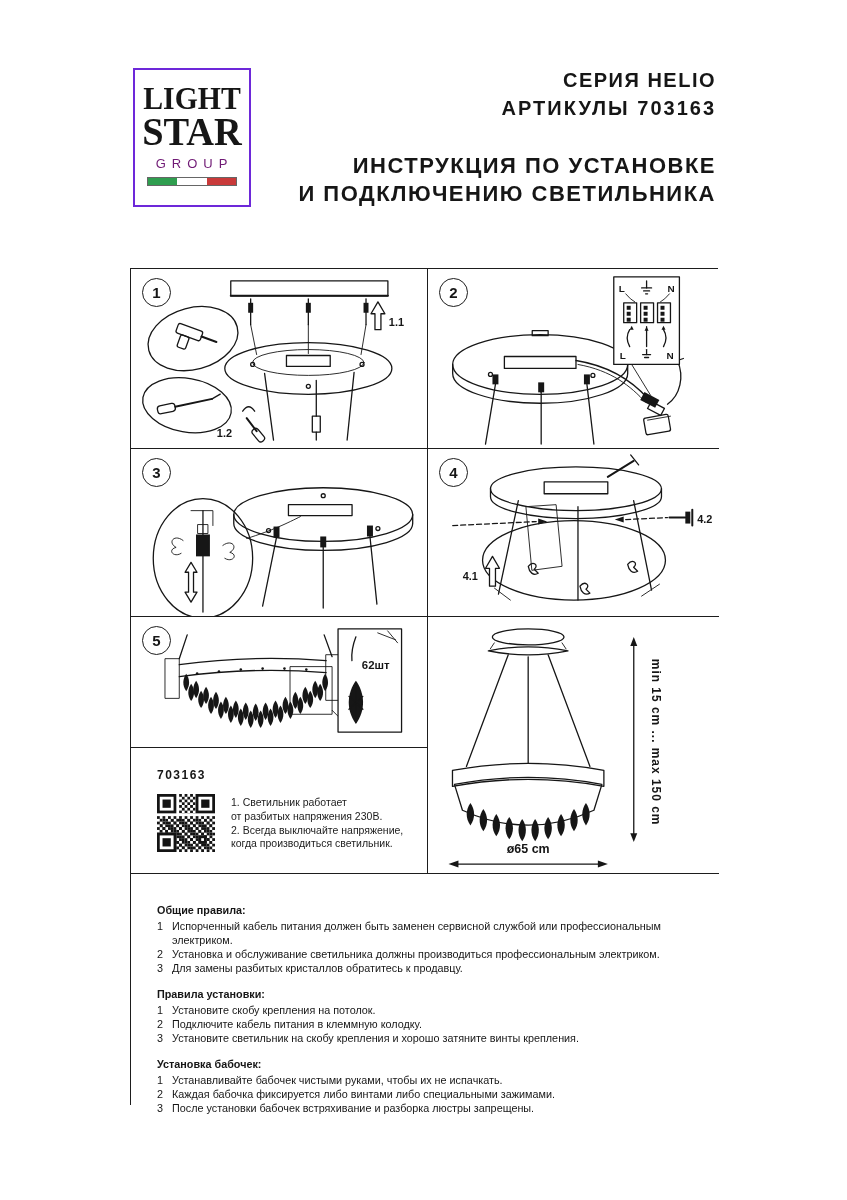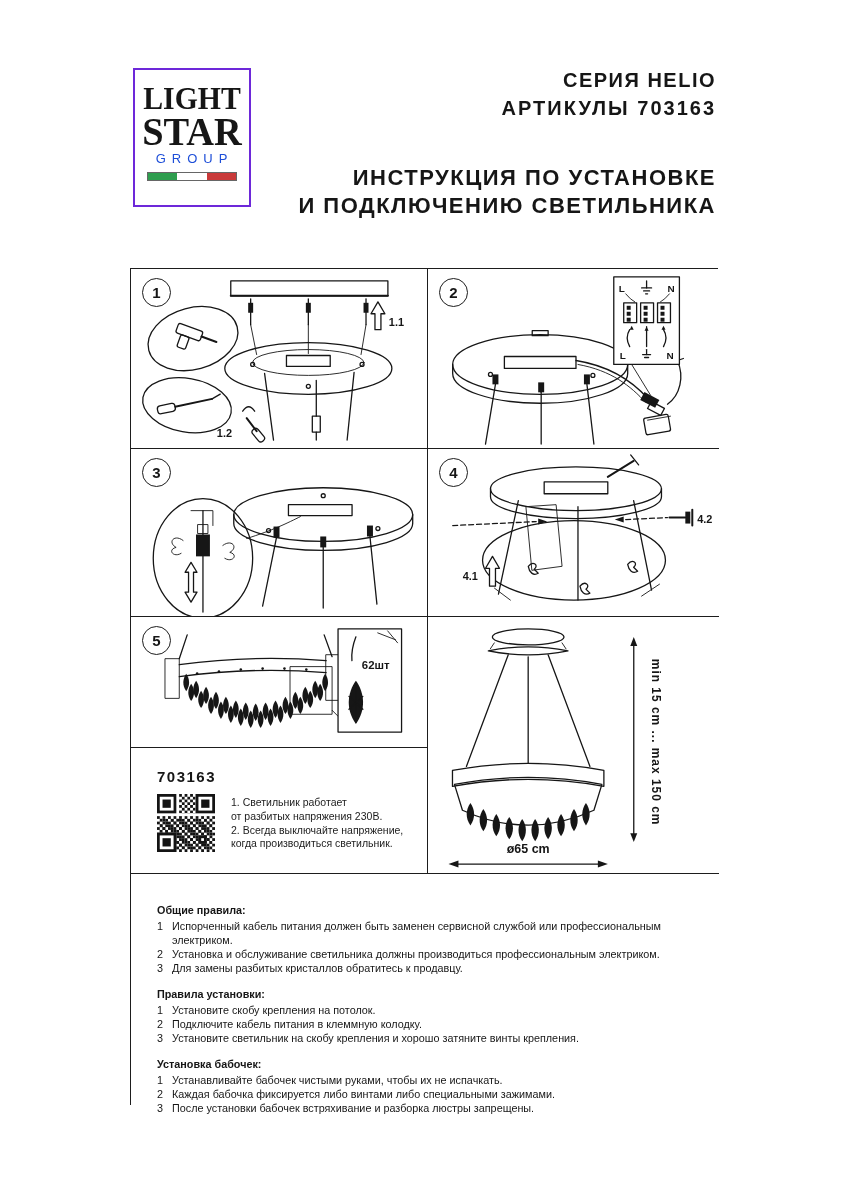--- a/index.html
+++ b/index.html
@@ -6,50 +6,50 @@
   .page{position:relative;width:847px;height:1200px;background:#ffffff;margin:0 auto;
         font-family:"Liberation Sans",sans-serif;color:#161616;overflow:hidden;}
 
   
   .logo-box{position:absolute;left:133px;top:68px;width:118px;height:139px;
             border:2px solid #6d28d9;box-sizing:border-box;text-align:center;}
   .logo-w1{font-family:"Liberation Serif",serif;font-weight:bold;font-size:31px;
            letter-spacing:0px;line-height:1;margin-top:13px;transform:scaleX(.96);}
   .logo-w2{font-family:"Liberation Serif",serif;font-weight:bold;font-size:40px;
            line-height:.92;transform:scaleX(.96);}
-  .logo-w3{font-size:13px;letter-spacing:6px;margin-left:5px;color:#1d4ed8;text-align:center;}
+  .logo-w3{font-size:13px;letter-spacing:6px;margin-top:5px;margin-left:5px;color:#701a75;text-align:center;}
   .logo-flag{width:90px;height:9px;margin:6px auto 0 auto;display:flex;
              border:1px solid #666;box-sizing:border-box;}
   .logo-flag div{flex:1;height:100%;}
 
   
   .hdr{position:absolute;right:131px;text-align:right;font-weight:bold;white-space:nowrap;}
   .hdr-series{top:69px;font-size:20px;letter-spacing:1.5px;}
   .hdr-articles{top:97px;font-size:20px;letter-spacing:2px;}
-  .hdr-title{top:164px;font-size:22px;letter-spacing:1.5px;line-height:1.28;}
+  .hdr-title{top:152px;font-size:22px;letter-spacing:1.5px;line-height:1.28;}
 
   
   .grid{position:absolute;left:130px;top:268px;width:588px;height:837px;
         border:1.6px solid #1d1d1d;box-sizing:border-box;}
   .cell{position:absolute;box-sizing:border-box;background:#fff;}
   .b-r{border-right:1.5px solid #1d1d1d;}
   .b-b{border-bottom:1.5px solid #1d1d1d;}
   .badge{position:absolute;left:11px;top:9px;width:27px;height:27px;border:1.6px solid #1d1d1d;
          border-radius:50%;text-align:center;line-height:27px;font-size:15px;font-weight:bold;z-index:2;}
   .diagram{position:absolute;left:0;top:0;width:100%;height:100%;}
   .diag path,.diag line,.diag ellipse,.diag rect,.diag circle,.diag polyline
         {fill:none;stroke:#161616;stroke-width:1.3;stroke-linecap:round;stroke-linejoin:round;}
   .diag text{fill:#161616;stroke:none;font-family:"Liberation Sans",sans-serif;font-weight:bold;}
   .diag .sfill{fill:#161616;stroke:none;}
   .diag .wfill{fill:#ffffff;}
   .diag .thin{stroke-width:.9;}
   .diag .thick{stroke-width:2;}
 
   
-  .qr-article{position:absolute;left:26px;top:20px;font-size:15px;font-weight:bold;letter-spacing:1.5px;}
+  .qr-article{position:absolute;left:26px;top:20px;font-size:12px;font-weight:bold;letter-spacing:1.5px;}
   .qr-code{position:absolute;left:26px;top:46px;width:58px;height:58px;}
   .qr-notes{position:absolute;left:100px;top:48px;font-size:10.5px;line-height:13.8px;color:#1c1c1c;}
 
   
   .info{position:absolute;left:0;top:605px;width:588px;height:232px;box-sizing:border-box;
         padding:17px 26px 0 26px;font-size:10.8px;line-height:14px;}
   .info .h{font-weight:bold;margin-bottom:2px;}
   .info .gap{height:12px;}
   .rule-row{display:flex;}
   .rule-num{width:15px;flex:0 0 15px;}

